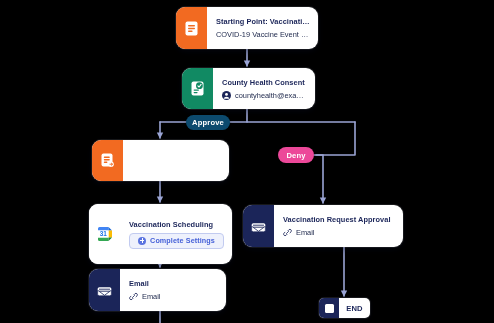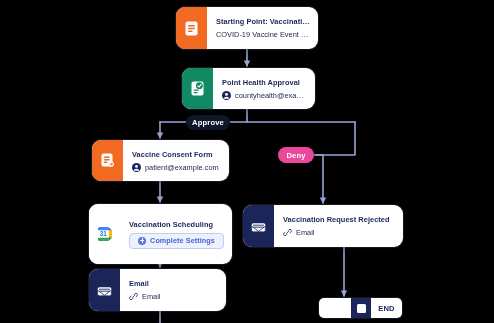--- a/index.html
+++ b/index.html
@@ -95,37 +95,36 @@
     display: flex;
     align-items: center;
     justify-content: center;
     border-radius: 999px;
     font-size: 7.6px;
     font-weight: bold;
     color: #ffffff;
     letter-spacing: 0.15px;
     box-shadow: 0 1px 3px rgba(0,0,0,0.35);
   }
-  #pill-approve { left: 186px; top: 115px; width: 44px; height: 15px; background: #0f172a; }
+  #pill-approve { left: 186px; top: 115px; width: 44px; height: 15px; background: #0c4a6e; }
   #pill-deny    { left: 278px; top: 147px; width: 36px; height: 16px; background: #ec4899; }
 
   
   #node-end {
     position: absolute;
     left: 319px;
     top: 298px;
     width: 51px;
     height: 20px;
     display: flex;
     align-items: stretch;
     background: #ffffff;
     border-radius: 5px;
     overflow: hidden;
     box-shadow: 0 1px 4px rgba(10,14,40,0.4), 0 0 0 1px rgba(255,255,255,0.10);
-    padding-left: 32px;
   }
   #node-end .end-tile {
     width: 20px;
     flex: 0 0 20px;
     background: #1b2559;
     display: flex;
     align-items: center;
     justify-content: center;
   }
   #node-end .end-square {
@@ -245,21 +244,21 @@
     <div class="node-icon tile-green">
       <svg width="13" height="15" viewBox="0 0 13 15" aria-hidden="true">
         <rect x="0.5" y="0.5" width="12" height="14" rx="2" fill="#ffffff"></rect>
         <rect x="2.6" y="8.4" width="5.4" height="1.3" rx="0.65" fill="#118a63"></rect>
         <rect x="2.6" y="10.9" width="4" height="1.3" rx="0.65" fill="#118a63"></rect>
         <circle cx="8.4" cy="4.7" r="3.4" fill="#118a63"></circle>
         <path d="M 6.9 4.8 L 8.1 6.0 L 10.1 3.4" stroke="#ffffff" stroke-width="1.1" fill="none" stroke-linecap="round" stroke-linejoin="round"></path>
       </svg>
     </div>
     <div class="node-body">
-      <div class="node-title">Point Health Approval</div>
+      <div class="node-title">County Health Consent</div>
       <div class="node-sub">
         <span class="avatar-icon">
           <svg width="9" height="9" viewBox="0 0 10 10" aria-hidden="true">
             <circle cx="5" cy="5" r="5" fill="#1b2559"></circle>
             <circle cx="5" cy="3.8" r="1.55" fill="#ffffff"></circle>
             <path d="M 1.7 8.6 A 3.4 3.0 0 0 1 8.3 8.6 Z" fill="#ffffff"></path>
           </svg>
         </span>
         <span class="sub-text">countyhealth@exampl...</span>
       </div>
@@ -276,33 +275,20 @@
   <div class="node" id="node-consent">
     <div class="node-icon tile-orange">
       <svg width="13" height="15" viewBox="0 0 13 15" aria-hidden="true">
         <rect x="0.5" y="0.5" width="11" height="13" rx="2" fill="#ffffff"></rect>
         <rect x="2.8" y="3.6" width="6" height="1.3" rx="0.65" fill="#f26a21"></rect>
         <rect x="2.8" y="6.1" width="6" height="1.3" rx="0.65" fill="#f26a21"></rect>
         <rect x="2.8" y="8.6" width="3.6" height="1.3" rx="0.65" fill="#f26a21"></rect>
         <circle cx="10.2" cy="11.2" r="2.6" fill="#ffffff"></circle>
         <path d="M 8.9 11.2 L 11.4 11.2 M 10.3 10.1 L 11.5 11.2 L 10.3 12.3" stroke="#f26a21" stroke-width="0.9" fill="none" stroke-linecap="round" stroke-linejoin="round"></path>
       </svg>
-    </div>
-    <div class="node-body">
-      <div class="node-title">Vaccine Consent Form</div>
-      <div class="node-sub">
-        <span class="avatar-icon">
-          <svg width="9" height="9" viewBox="0 0 10 10" aria-hidden="true">
-            <circle cx="5" cy="5" r="5" fill="#1b2559"></circle>
-            <circle cx="5" cy="3.8" r="1.55" fill="#ffffff"></circle>
-            <path d="M 1.7 8.6 A 3.4 3.0 0 0 1 8.3 8.6 Z" fill="#ffffff"></path>
-          </svg>
-        </span>
-        <span class="sub-text">patient@example.com</span>
-      </div>
     </div>
   </div>
 
   <div class="node" id="node-scheduling">
     <div class="node-icon tile-white">
       <svg width="16" height="16" viewBox="0 0 16 16" aria-hidden="true">
         <rect x="1" y="1" width="14" height="14" rx="1.5" fill="#ffffff"></rect>
         <path d="M 1 2.5 A 1.5 1.5 0 0 1 2.5 1 L 11.5 1 L 11.5 4.5 L 1 4.5 Z" fill="#4285f4"></path>
         <path d="M 11.5 1 L 15 4.5 L 11.5 4.5 Z" fill="#1967d2"></path>
         <path d="M 11.5 4.5 L 15 4.5 L 15 11.5 L 11.5 11.5 Z" fill="#fbbc04"></path>
@@ -348,21 +334,21 @@
   <div class="node" id="node-rejected">
     <div class="node-icon tile-navy">
       <svg width="15" height="13" viewBox="0 0 15 13" aria-hidden="true">
         <rect x="0.6" y="3.2" width="13.8" height="8.6" rx="1.8" fill="#ffffff"></rect>
         <path d="M 2.4 5.2 L 12.6 5.2 M 2.4 7.2 L 12.6 7.2" stroke="#1b2559" stroke-width="0.9" stroke-linecap="round"></path>
         <path d="M 0.6 6.2 L 7.5 11.3 L 14.4 6.2 L 14.4 10.2 A 1.6 1.6 0 0 1 12.8 11.8 L 2.2 11.8
                  A 1.6 1.6 0 0 1 0.6 10.2 Z" fill="#ffffff" stroke="#1b2559" stroke-width="0.8" stroke-linejoin="round"></path>
       </svg>
     </div>
     <div class="node-body">
-      <div class="node-title">Vaccination Request Rejected</div>
+      <div class="node-title">Vaccination Request Approval</div>
       <div class="node-sub">
         <span class="link-icon">
           <svg width="9" height="9" viewBox="0 0 12 12" aria-hidden="true">
             <path d="M 4.6 7.4 L 7.4 4.6" stroke="#1b2559" stroke-width="1.1" stroke-linecap="round"></path>
             <path d="M 6.6 3.6 L 8.0 2.2 A 2.0 2.0 0 0 1 10.8 5.0 L 9.4 6.4" stroke="#1b2559" stroke-width="1.1" fill="none" stroke-linecap="round"></path>
             <path d="M 5.4 8.4 L 4.0 9.8 A 2.0 2.0 0 0 1 1.2 7.0 L 2.6 5.6" stroke="#1b2559" stroke-width="1.1" fill="none" stroke-linecap="round"></path>
           </svg>
         </span>
         <span class="sub-text">Email</span>
       </div>

